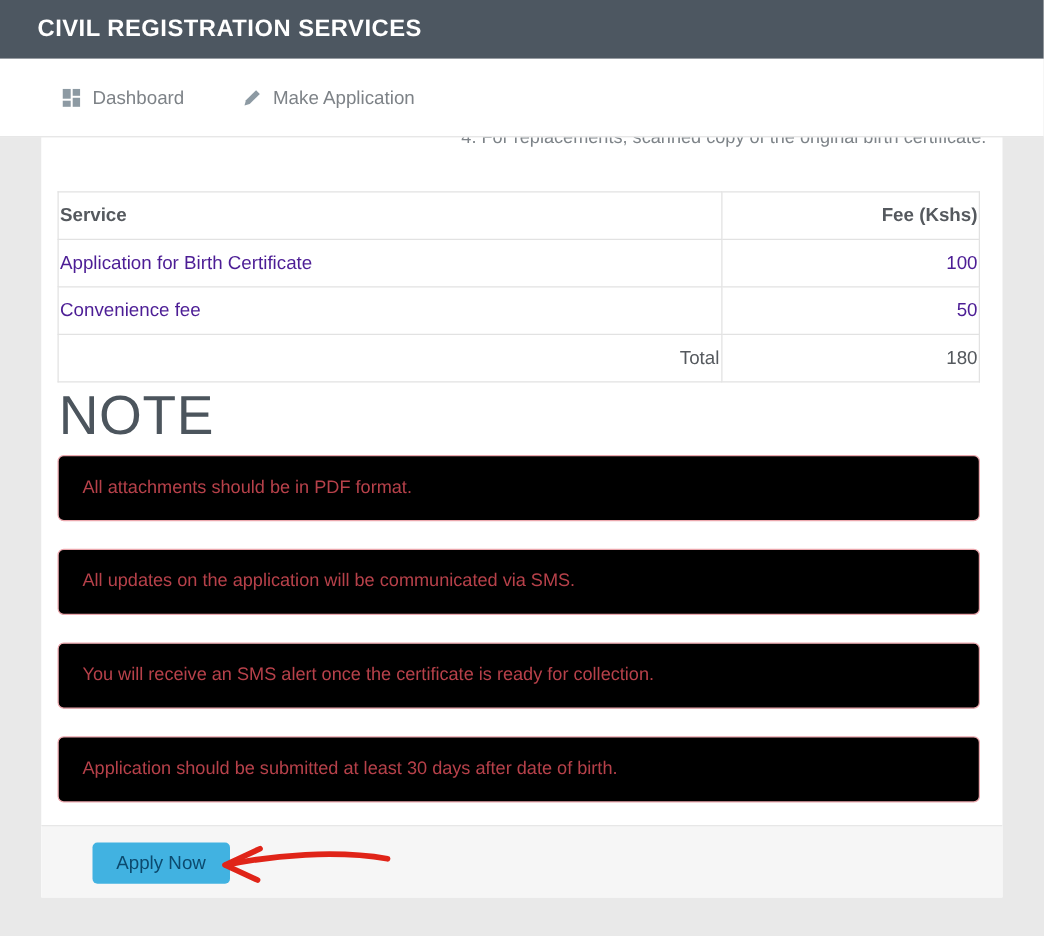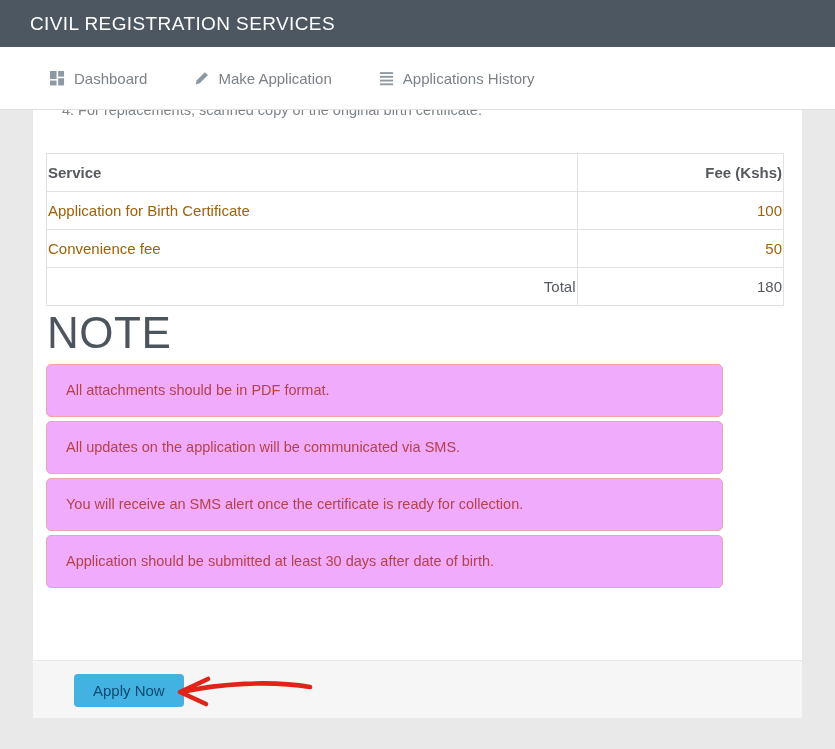--- a/index.html
+++ b/index.html
@@ -16,21 +16,21 @@
   .app-header {
     height: 47px;
     background: #4d5761;
     display: flex;
     align-items: center;
     padding-left: 30px;
   }
   .app-header .title {
     color: #ffffff;
     font-size: 19px;
-    font-weight: normal;
+    font-weight: bold;
     letter-spacing: 0.4px;
   }
 
   
   .main-nav {
     height: 63px;
     background: #ffffff;
     border-bottom: 1px solid #e0e0e0;
     display: flex;
     align-items: center;
@@ -57,65 +57,66 @@
     background: #ffffff;
     overflow: hidden;
     padding: 0 13px;
     box-sizing: border-box;
   }
   .clipped-note {
     margin: -10px 0 0 16px;
     font-size: 14.5px;
     line-height: 20px;
     color: #7d8388;
+    text-align: right;
   }
 
   
   table.fee-table {
     border-collapse: collapse;
     width: 738px;
     margin-top: 33px;
     font-size: 15px;
   }
   .fee-table th, .fee-table td {
     border: 1px solid #e2e2e2;
     padding: 9px 1px;
     line-height: 19px;
   }
   .fee-table th { color: #55595e; text-align: left; }
   .fee-table th.fee-col { text-align: right; }
-  .fee-table td { color: #a16207; }
+  .fee-table td { color: #4c1d95; }
   .fee-table td.fee-val { text-align: right; }
   .fee-table tr.total-row td {
     font-weight: normal;
     color: #55595e;
     text-align: right;
   }
 
   
   .note-heading {
     margin: 8px 0 12px 1px;
     font-size: 44px;
     line-height: 38px;
     font-weight: 400;
     color: #4c555d;
     letter-spacing: 0.5px;
   }
 
   
   .danger-alert {
-    background: #f0abfc;
+    background: #000000;
     border: 1px solid #eba7ad;
     border-radius: 5px;
     color: #b7414a;
     font-size: 14.5px;
     line-height: 19px;
     padding: 16px 19px;
-    margin-bottom: 4px;
-    width: 677px;
+    margin-bottom: 22px;
+    width: 738px;
     box-sizing: border-box;
   }
 
   
   .card-footer {
     position: absolute;
     left: 0; right: 0; bottom: 0;
     height: 58px;
     background: #f6f6f6;
     border-top: 1px solid #e7e7e7;
@@ -164,31 +165,20 @@
     <span>Dashboard</span>
   </div>
   <div class="nav-item">
     <span>
       <svg width="15" height="15" viewBox="0 0 16 16" class="nav-icon">
         <path d="M11.6 1.2 L14.8 4.4 L6.1 13.1 L1.7 14.3 L2.9 9.9 Z"></path>
       </svg>
     </span>
     <span>Make Application</span>
   </div>
-  <div class="nav-item">
-    <span>
-      <svg width="15" height="15" viewBox="0 0 16 16" class="nav-icon">
-        <rect x="1" y="1.2" width="14" height="2"></rect>
-        <rect x="1" y="5.2" width="14" height="2"></rect>
-        <rect x="1" y="9.2" width="14" height="2"></rect>
-        <rect x="1" y="13.2" width="14" height="2"></rect>
-      </svg>
-    </span>
-    <span>Applications History</span>
-  </div>
 </nav>
 
 <main class="content-card">
 
   <p class="clipped-note">4. For replacements, scanned copy of the original birth certificate.</p>
 
   <table class="fee-table">
     <thead>
       <tr>
         <th>Service</th>

